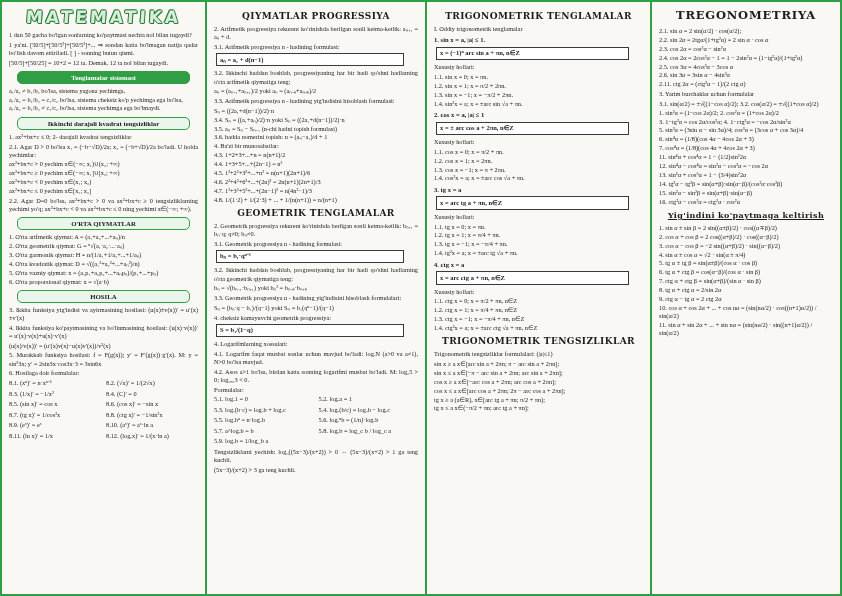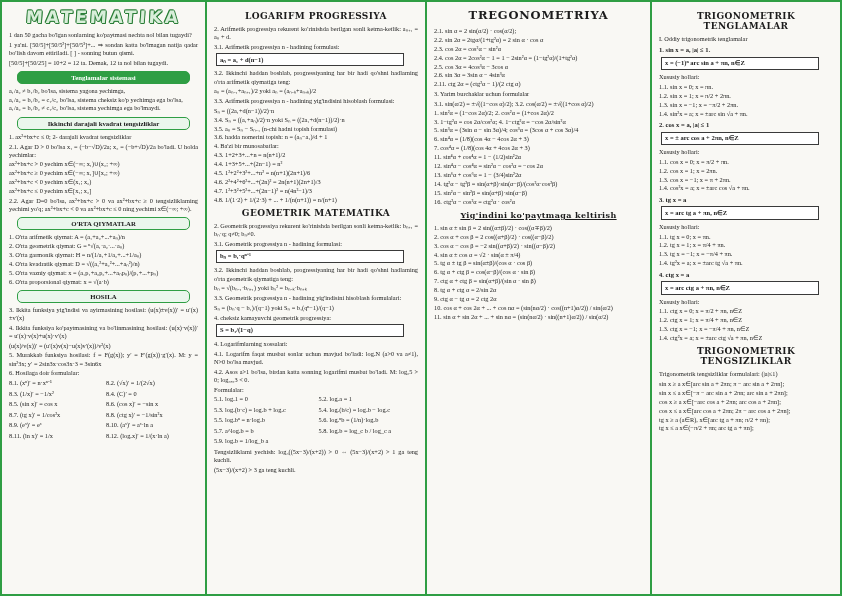--- a/index.html
+++ b/index.html
@@ -109,39 +109,39 @@
         <div class="f">8.6. (cos x)′ = −sin x</div>
         <div class="f">8.7. (tg x)′ = 1/cos²x</div>
         <div class="f">8.8. (ctg x)′ = −1/sin²x</div>
         <div class="f">8.9. (eˣ)′ = eˣ</div>
         <div class="f">8.10. (aˣ)′ = aˣ·ln a</div>
         <div class="f">8.11. (ln x)′ = 1/x</div>
         <div class="f">8.12. (logₐx)′ = 1/(x·ln a)</div>
       </div>
     </div>
     <div class="column">
-      <div class="h-main">LOGARIFM  PROGRESSIYA</div>
+      <div class="h-main">QIYMATLAR  PROGRESSIYA</div>
       <div class="p">2. Arifmetik progressiya rekurent ko'rinishda berilgan sonli ketma-ketlik:  aₙ₊₁ = aₙ + d.</div>
       <div class="p">3.1. Arifmetik progressiya n - hadining formulasi:</div>
       <div class="fb">aₙ = a₁ + d(n−1)</div>
       <div class="p">3.2. Ikkinchi haddan boshlab, progressiyaning har bir hadi qo'shni hadlarning o'rta arifmetik qiymatiga teng:</div>
       <div class="f">aₙ = (aₙ₋₁+aₙ₊₁)/2    yoki    aₙ = (aₙ₋ₖ+aₙ₊ₖ)/2</div>
       <div class="p">3.3. Arifmetik progressiya n - hadining yig'indisini hisoblash formulasi:</div>
       <div class="f">Sₙ = ((2a₁+d(n−1))/2)·n</div>
       <div class="f">3.4.  Sₙ = ((a₁+aₙ)/2)·n    yoki    Sₙ = ((2a₁+d(n−1))/2)·n</div>
       <div class="f">3.5.  aₙ = Sₙ − Sₙ₋₁  (n-chi hadni topish formulasi)</div>
       <div class="f">3.6.  hadda nomerini topish:  n = (aₙ−a₁)/d + 1</div>
       <div class="f">4. Ba'zi bir munosabatlar:</div>
       <div class="f">4.3.  1+2+3+...+n = n(n+1)/2</div>
       <div class="f">4.4.  1+3+5+...+(2n−1) = n²</div>
       <div class="f">4.5.  1²+2²+3²+...+n² = n(n+1)(2n+1)/6</div>
       <div class="f">4.6.  2²+4²+6²+...+(2n)² = 2n(n+1)(2n+1)/3</div>
       <div class="f">4.7.  1²+3²+5²+...+(2n−1)² = n(4n²−1)/3</div>
       <div class="f">4.8.  1/(1·2) + 1/(2·3) + ... + 1/(n(n+1)) = n/(n+1)</div>
-      <div class="h-main">GEOMETRIK  MATEMATIKA</div>
+      <div class="h-main">GEOMETRIK  TENGLAMALAR</div>
       <div class="p">2. Geometrik progressiya rekurent ko'rinishda berilgan sonli ketma-ketlik:  bₙ₊₁ = bₙ·q;  q≠0;  bₙ≠0.</div>
       <div class="p">3.1. Geometrik progressiya n - hadining formulasi:</div>
       <div class="fb">bₙ = b₁·qⁿ⁻¹</div>
       <div class="p">3.2. Ikkinchi haddan boshlab, progressiyaning har bir hadi qo'shni hadlarning o'rta geometrik qiymatiga teng:</div>
       <div class="f">bₙ = √(bₙ₋₁·bₙ₊₁)    yoki    bₙ² = bₙ₋ₖ·bₙ₊ₖ</div>
       <div class="p">3.3. Geometrik progressiya n - hadining yig'indisini hisoblash formulalari:</div>
       <div class="f">Sₙ = (bₙ·q − b₁)/(q−1)    yoki    Sₙ = b₁(qⁿ−1)/(q−1)</div>
       <div class="p">4. cheksiz kamayuvchi geometrik progressiya:</div>
       <div class="fb">S = b₁/(1−q)</div>
       <div class="p">4. Logarifmlarning xossalari:</div>
@@ -154,20 +154,60 @@
         <div class="f">5.3. logₐ(b·c) = logₐb + logₐc</div>
         <div class="f">5.4. logₐ(b/c) = logₐb − logₐc</div>
         <div class="f">5.5. logₐbⁿ = n·logₐb</div>
         <div class="f">5.6. logₐⁿb = (1/n)·logₐb</div>
         <div class="f">5.7. a^logₐb = b</div>
         <div class="f">5.8. logₐb = log_c b / log_c a</div>
         <div class="f">5.9. logₐb = 1/log_b a</div>
       </div>
       <div class="p">Tengsizliklarni yechish:  log₃((5x−3)/(x+2)) &gt; 0  ⇔  (5x−3)/(x+2) &gt; 1  ga teng kuchli.</div>
       <div class="f">(5x−3)/(x+2) &gt; 3   ga teng kuchli.</div>
+    </div>
+    <div class="column">
+      <div class="h-main">TRIGONOMETRIK  TENGLAMALAR</div>
+      <div class="p">I. Oddiy trigonometrik tenglamalar</div>
+      <div class="f bold">1.  sin x = a,  |a| ≤ 1.</div>
+      <div class="fb">x = (−1)ⁿ arc sin a + πn,  n∈Z</div>
+      <div class="p">Xususiy hollari:</div>
+      <div class="f">1.1.  sin x = 0;   x = πn.</div>
+      <div class="f">1.2.  sin x = 1;   x = π/2 + 2πn.</div>
+      <div class="f">1.3.  sin x = −1;   x = −π/2 + 2πn.</div>
+      <div class="f">1.4.  sin²x = a;   x = ±arc sin √a + πn.</div>
+      <div class="f bold">2.  cos x = a,  |a| ≤ 1</div>
+      <div class="fb">x = ± arc cos a + 2πn,  n∈Z</div>
+      <div class="p">Xususiy hollari:</div>
+      <div class="f">1.1.  cos x = 0;   x = π/2 + πn.</div>
+      <div class="f">1.2.  cos x = 1;   x = 2πn.</div>
+      <div class="f">1.3.  cos x = −1;   x = π + 2πn.</div>
+      <div class="f">1.4.  cos²x = a;   x = ±arc cos √a + πn.</div>
+      <div class="f bold">3.  tg x = a</div>
+      <div class="fb">x = arc tg a + πn,  n∈Z</div>
+      <div class="p">Xususiy hollari:</div>
+      <div class="f">1.1.  tg x = 0;   x = πn.</div>
+      <div class="f">1.2.  tg x = 1;   x = π/4 + πn.</div>
+      <div class="f">1.3.  tg x = −1;   x = −π/4 + πn.</div>
+      <div class="f">1.4.  tg²x = a;   x = ±arc tg √a + πn.</div>
+      <div class="f bold">4.  ctg x = a</div>
+      <div class="fb">x = arc ctg a + πn,  n∈Z</div>
+      <div class="p">Xususiy hollari:</div>
+      <div class="f">1.1.  ctg x = 0;   x = π/2 + πn,  n∈Z</div>
+      <div class="f">1.2.  ctg x = 1;   x = π/4 + πn,  n∈Z</div>
+      <div class="f">1.3.  ctg x = −1;   x = −π/4 + πn,  n∈Z</div>
+      <div class="f">1.4.  ctg²x = a;   x = ±arc ctg √a + πn,  n∈Z</div>
+      <div class="h-main">TRIGONOMETRIK  TENGSIZLIKLAR</div>
+      <div class="p">Trigonometrik tengsizliklar  formulalari:  (|a|≤1)</div>
+      <div class="f">sin x ≥ a    x∈[arc sin a + 2πn;  π − arc sin a + 2πn];</div>
+      <div class="f">sin x ≤ a    x∈[−π − arc sin a + 2πn;  arc sin a + 2πn];</div>
+      <div class="f">cos x ≥ a    x∈[−arc cos a + 2πn;  arc cos a + 2πn];</div>
+      <div class="f">cos x ≤ a    x∈[arc cos a + 2πn;  2π − arc cos a + 2πn];</div>
+      <div class="f">tg x ≥ a    (a∈R),    x∈[arc tg a + πn;  π/2 + πn);</div>
+      <div class="f">tg x ≤ a    x∈(−π/2 + πn;  arc tg a + πn];</div>
     </div>
     <div class="column">
       <div class="h-main big">TREGONOMETRIYA</div>
       <div class="f">2.1.  sin α = 2 sin(α/2) · cos(α/2);</div>
       <div class="f">2.2.  sin 2α = 2tgα/(1+tg²α) = 2 sin α · cos α</div>
       <div class="f">2.3.  cos 2α = cos²α − sin²α</div>
       <div class="f">2.4.  cos 2α = 2cos²α − 1 = 1 − 2sin²α = (1−tg²α)/(1+tg²α)</div>
       <div class="f">2.5.  cos 3α = 4cos³α − 3cos α</div>
       <div class="f">2.6.  sin 3α = 3sin α − 4sin³α</div>
       <div class="f">2.11. ctg 2α = (ctg²α − 1)/(2 ctg α)</div>
@@ -190,53 +230,13 @@
       <div class="f">3.  cos α − cos β = −2 sin((α+β)/2) · sin((α−β)/2)</div>
       <div class="f">4.  sin α ± cos α = √2 · sin(α ± π/4)</div>
       <div class="f">5.  tg α ± tg β = sin(α±β)/(cos α · cos β)</div>
       <div class="f">6.  tg α + ctg β = cos(α−β)/(cos α · sin β)</div>
       <div class="f">7.  ctg α + ctg β = sin(α+β)/(sin α · sin β)</div>
       <div class="f">8.  tg α + ctg α = 2/sin 2α</div>
       <div class="f">9.  ctg α − tg α = 2 ctg 2α</div>
       <div class="f">10. cos α + cos 2α + ... + cos nα = (sin(nα/2) · cos((n+1)α/2)) / sin(α/2)</div>
       <div class="f">11. sin α + sin 2α + ... + sin nα = (sin(nα/2) · sin((n+1)α/2)) / sin(α/2)</div>
     </div>
-    <div class="column">
-      <div class="h-main">TRIGONOMETRIK  TENGLAMALAR</div>
-      <div class="p">I. Oddiy trigonometrik tenglamalar</div>
-      <div class="f bold">1.  sin x = a,  |a| ≤ 1.</div>
-      <div class="fb">x = (−1)ⁿ arc sin a + πn,  n∈Z</div>
-      <div class="p">Xususiy hollari:</div>
-      <div class="f">1.1.  sin x = 0;   x = πn.</div>
-      <div class="f">1.2.  sin x = 1;   x = π/2 + 2πn.</div>
-      <div class="f">1.3.  sin x = −1;   x = −π/2 + 2πn.</div>
-      <div class="f">1.4.  sin²x = a;   x = ±arc sin √a + πn.</div>
-      <div class="f bold">2.  cos x = a,  |a| ≤ 1</div>
-      <div class="fb">x = ± arc cos a + 2πn,  n∈Z</div>
-      <div class="p">Xususiy hollari:</div>
-      <div class="f">1.1.  cos x = 0;   x = π/2 + πn.</div>
-      <div class="f">1.2.  cos x = 1;   x = 2πn.</div>
-      <div class="f">1.3.  cos x = −1;   x = π + 2πn.</div>
-      <div class="f">1.4.  cos²x = a;   x = ±arc cos √a + πn.</div>
-      <div class="f bold">3.  tg x = a</div>
-      <div class="fb">x = arc tg a + πn,  n∈Z</div>
-      <div class="p">Xususiy hollari:</div>
-      <div class="f">1.1.  tg x = 0;   x = πn.</div>
-      <div class="f">1.2.  tg x = 1;   x = π/4 + πn.</div>
-      <div class="f">1.3.  tg x = −1;   x = −π/4 + πn.</div>
-      <div class="f">1.4.  tg²x = a;   x = ±arc tg √a + πn.</div>
-      <div class="f bold">4.  ctg x = a</div>
-      <div class="fb">x = arc ctg a + πn,  n∈Z</div>
-      <div class="p">Xususiy hollari:</div>
-      <div class="f">1.1.  ctg x = 0;   x = π/2 + πn,  n∈Z</div>
-      <div class="f">1.2.  ctg x = 1;   x = π/4 + πn,  n∈Z</div>
-      <div class="f">1.3.  ctg x = −1;   x = −π/4 + πn,  n∈Z</div>
-      <div class="f">1.4.  ctg²x = a;   x = ±arc ctg √a + πn,  n∈Z</div>
-      <div class="h-main">TRIGONOMETRIK  TENGSIZLIKLAR</div>
-      <div class="p">Trigonometrik tengsizliklar  formulalari:  (|a|≤1)</div>
-      <div class="f">sin x ≥ a    x∈[arc sin a + 2πn;  π − arc sin a + 2πn];</div>
-      <div class="f">sin x ≤ a    x∈[−π − arc sin a + 2πn;  arc sin a + 2πn];</div>
-      <div class="f">cos x ≥ a    x∈[−arc cos a + 2πn;  arc cos a + 2πn];</div>
-      <div class="f">cos x ≤ a    x∈[arc cos a + 2πn;  2π − arc cos a + 2πn];</div>
-      <div class="f">tg x ≥ a    (a∈R),    x∈[arc tg a + πn;  π/2 + πn);</div>
-      <div class="f">tg x ≤ a    x∈(−π/2 + πn;  arc tg a + πn];</div>
-    </div>
   </div>
 
 </body></html>

